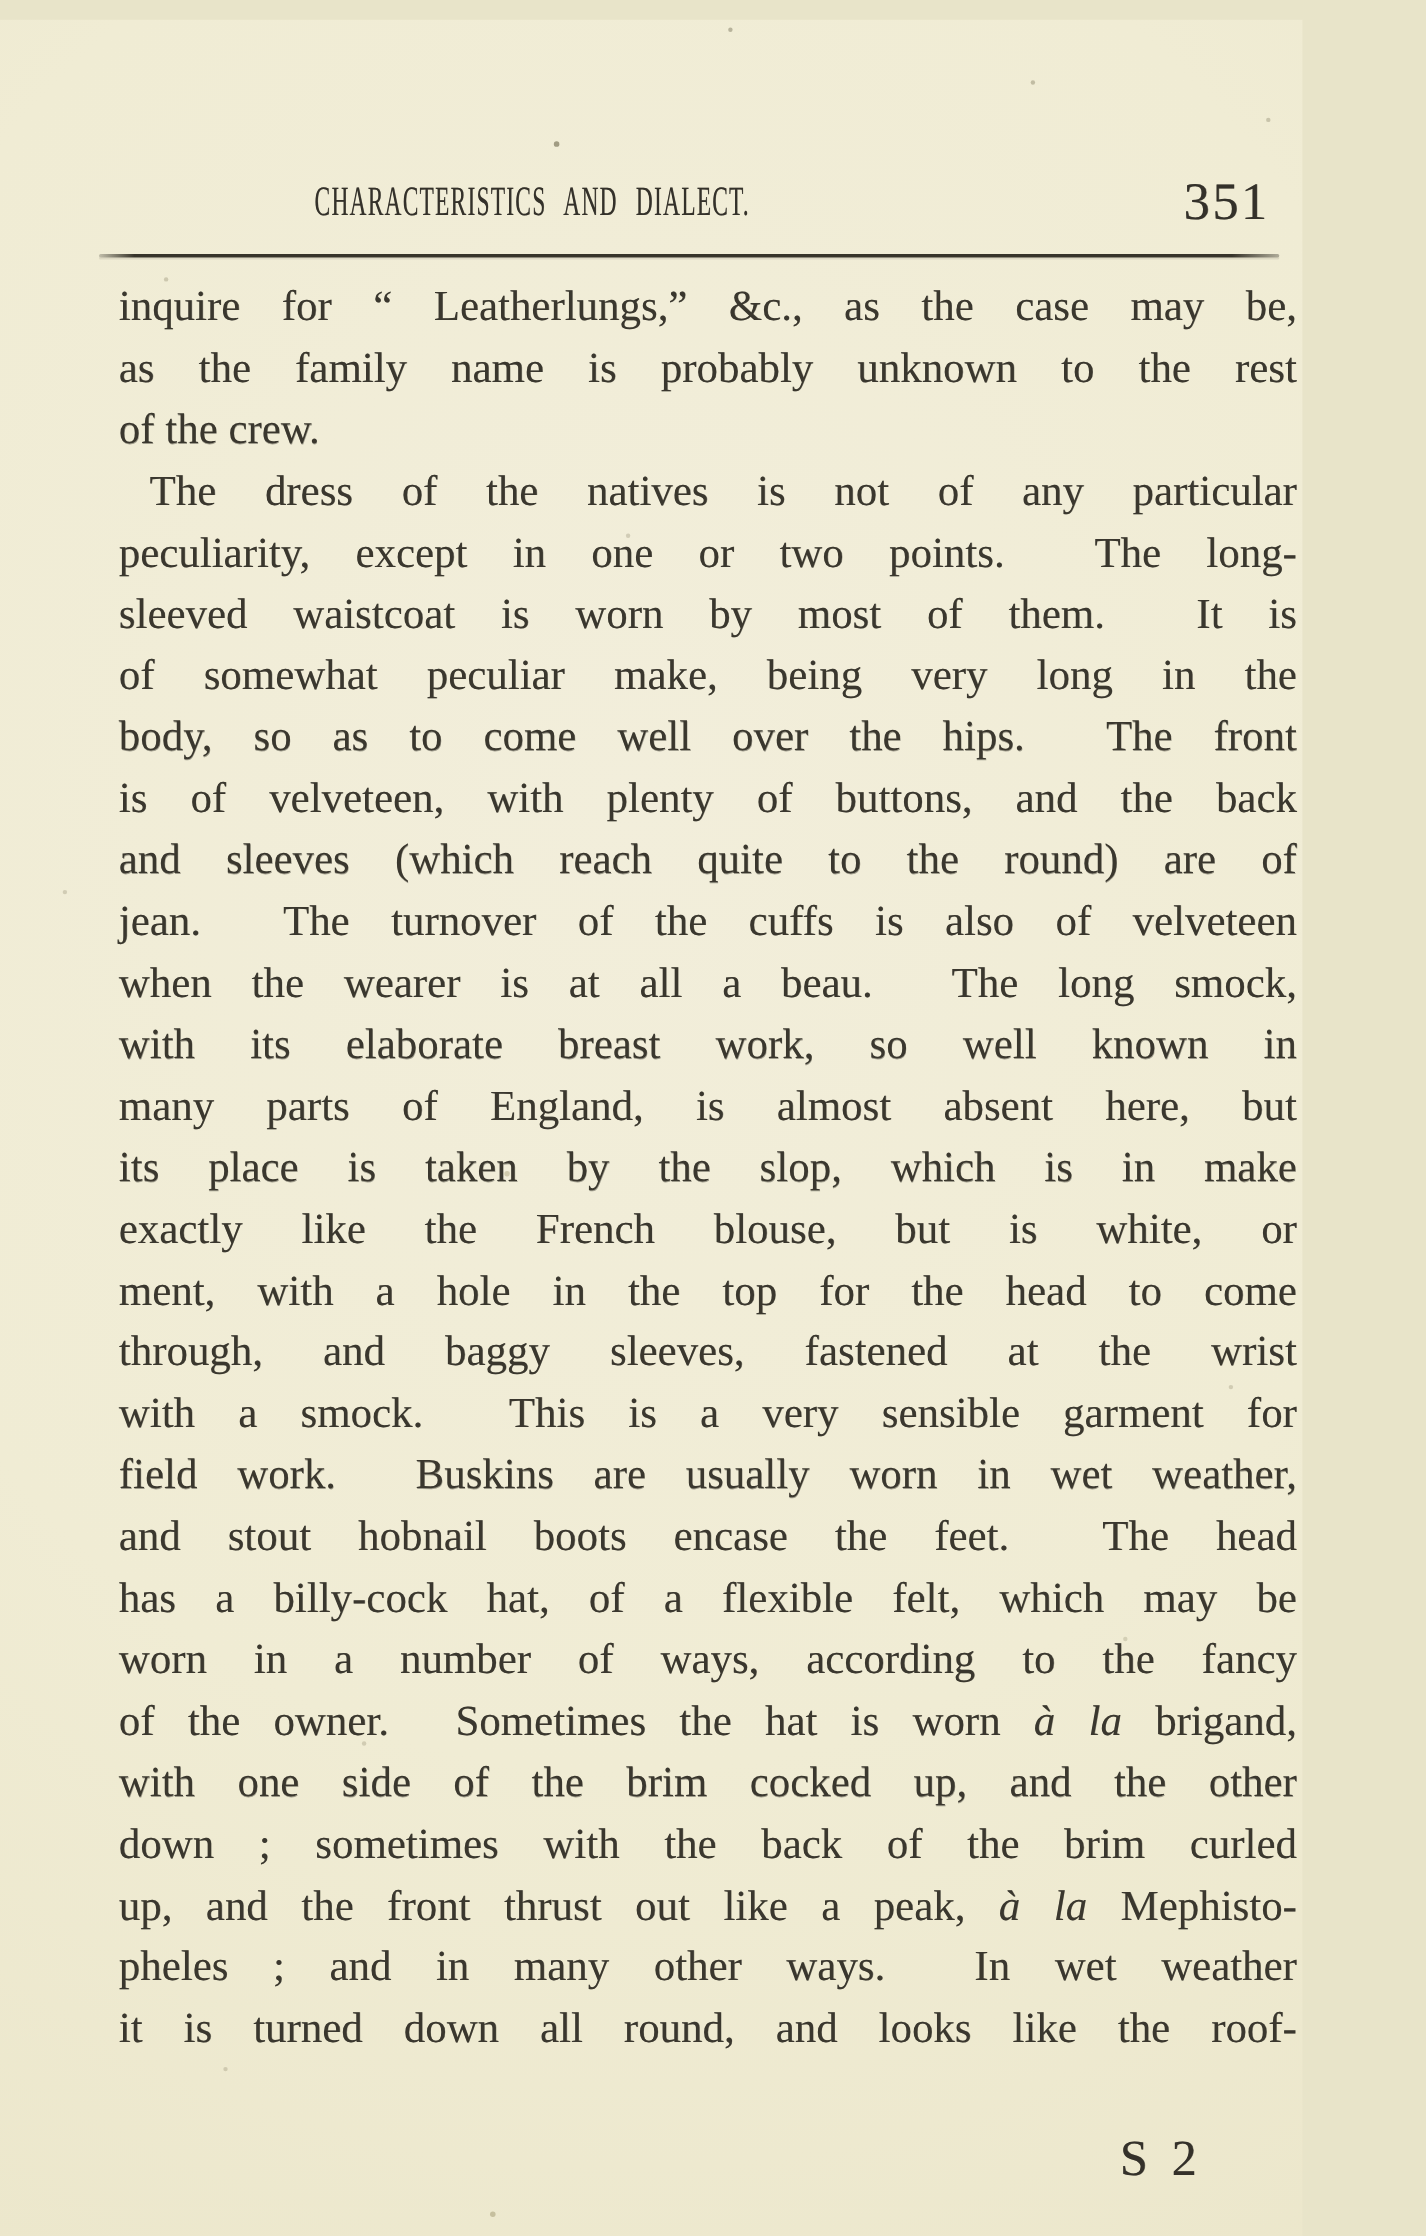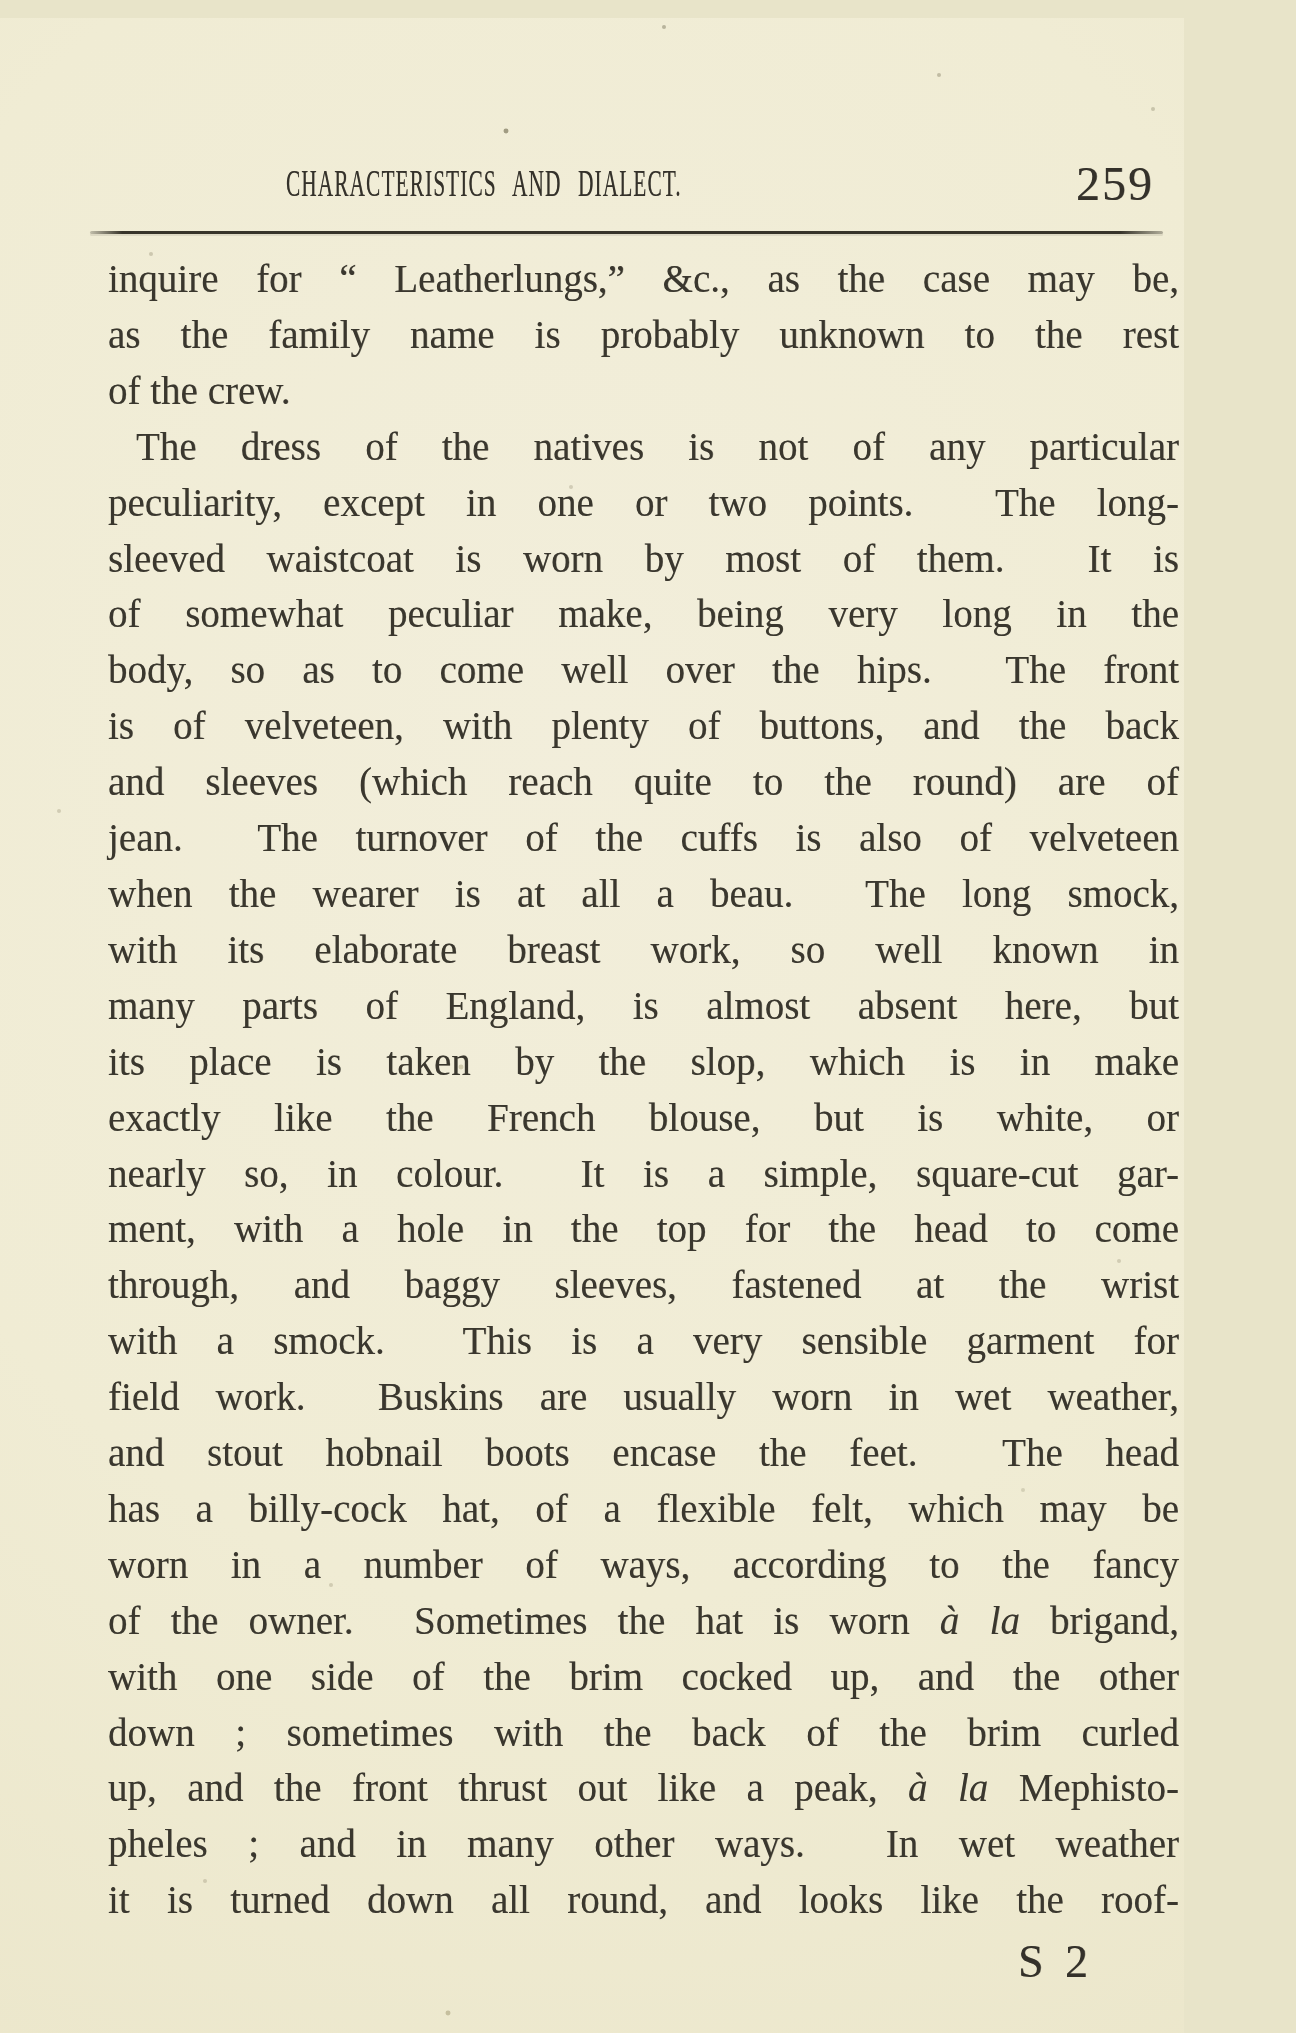--- a/index.html
+++ b/index.html
@@ -104,21 +104,21 @@
     width: 100%; height: 3px;
     background: linear-gradient(to right,
       rgba(100,98,78,0.45), rgba(100,98,78,0.18) 35%, rgba(100,98,78,0.40));
   }
 </style>
 </head>
 <body>
 
 <div class="page">
   <div class="head-title">CHARACTERISTICS AND DIALECT.</div>
-  <div class="page-number">259</div>
+  <div class="page-number">351</div>
   <div class="head-rule"></div>
   <div class="text-block">
       <div class="paragraph">
         <div class="line"><span>inquire for “ Leatherlungs,” &amp;c., as the case may be,</span></div>
         <div class="line"><span>as the family name is probably unknown to the rest</span></div>
         <div class="line no-justify"><span>of the crew.</span></div>
       </div>
       <div class="paragraph">
         <div class="line indent"><span>The dress of the natives is not of any particular</span></div>
         <div class="line"><span>peculiarity, except in one or two points.  The long-</span></div>
@@ -126,21 +126,20 @@
         <div class="line"><span>of somewhat peculiar make, being very long in the</span></div>
         <div class="line"><span>body, so as to come well over the hips.  The front</span></div>
         <div class="line"><span>is of velveteen, with plenty of buttons, and the back</span></div>
         <div class="line"><span>and sleeves (which reach quite to the round) are of</span></div>
         <div class="line"><span>jean.  The turnover of the cuffs is also of velveteen</span></div>
         <div class="line"><span>when the wearer is at all a beau.  The long smock,</span></div>
         <div class="line"><span>with its elaborate breast work, so well known in</span></div>
         <div class="line"><span>many parts of England, is almost absent here, but</span></div>
         <div class="line"><span>its place is taken by the slop, which is in make</span></div>
         <div class="line"><span>exactly like the French blouse, but is white, or</span></div>
-        <div class="line"><span>nearly so, in colour.  It is a simple, square-cut gar-</span></div>
         <div class="line"><span>ment, with a hole in the top for the head to come</span></div>
         <div class="line"><span>through, and baggy sleeves, fastened at the wrist</span></div>
         <div class="line"><span>with a smock.  This is a very sensible garment for</span></div>
         <div class="line"><span>field work.  Buskins are usually worn in wet weather,</span></div>
         <div class="line"><span>and stout hobnail boots encase the feet.  The head</span></div>
         <div class="line"><span>has a billy-cock hat, of a flexible felt, which may be</span></div>
         <div class="line"><span>worn in a number of ways, according to the fancy</span></div>
         <div class="line"><span>of the owner.  Sometimes the hat is worn </span><span class="italic">à la</span><span> brigand,</span></div>
         <div class="line"><span>with one side of the brim cocked up, and the other</span></div>
         <div class="line"><span>down ; sometimes with the back of the brim curled</span></div>

